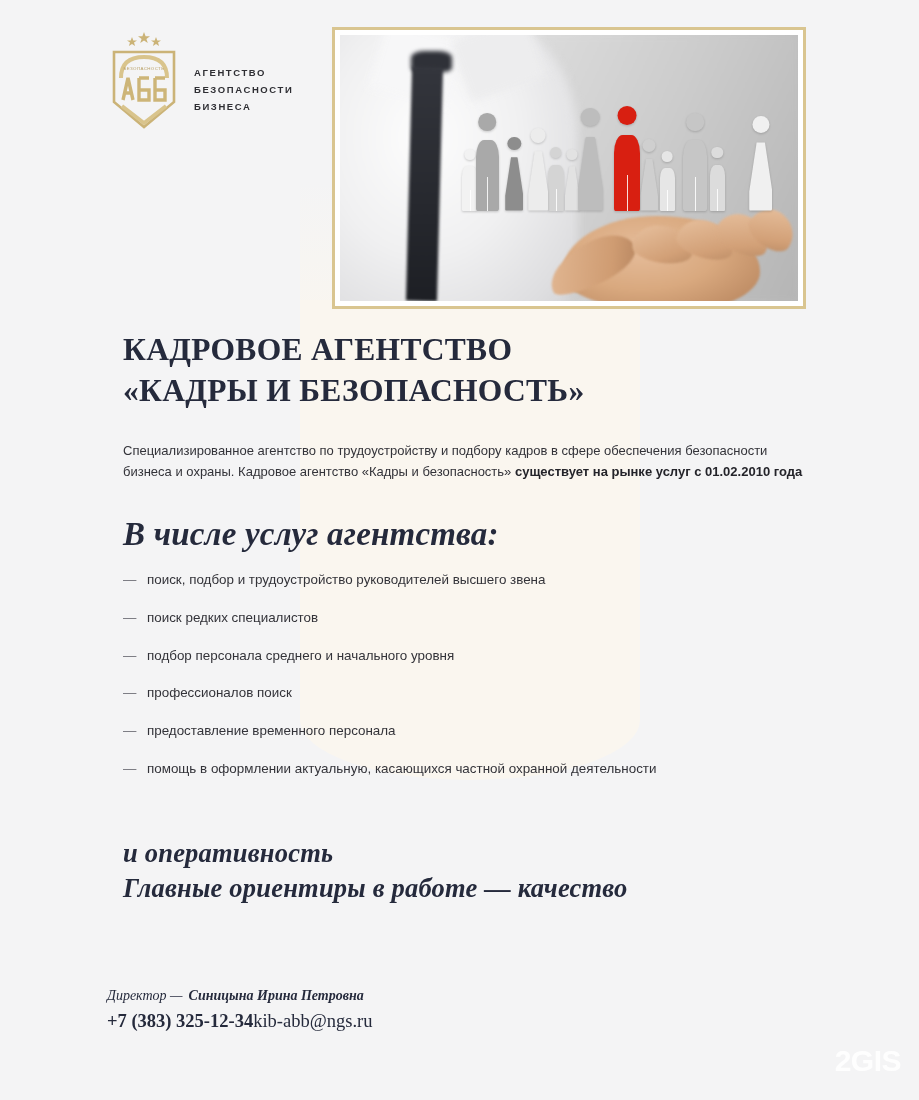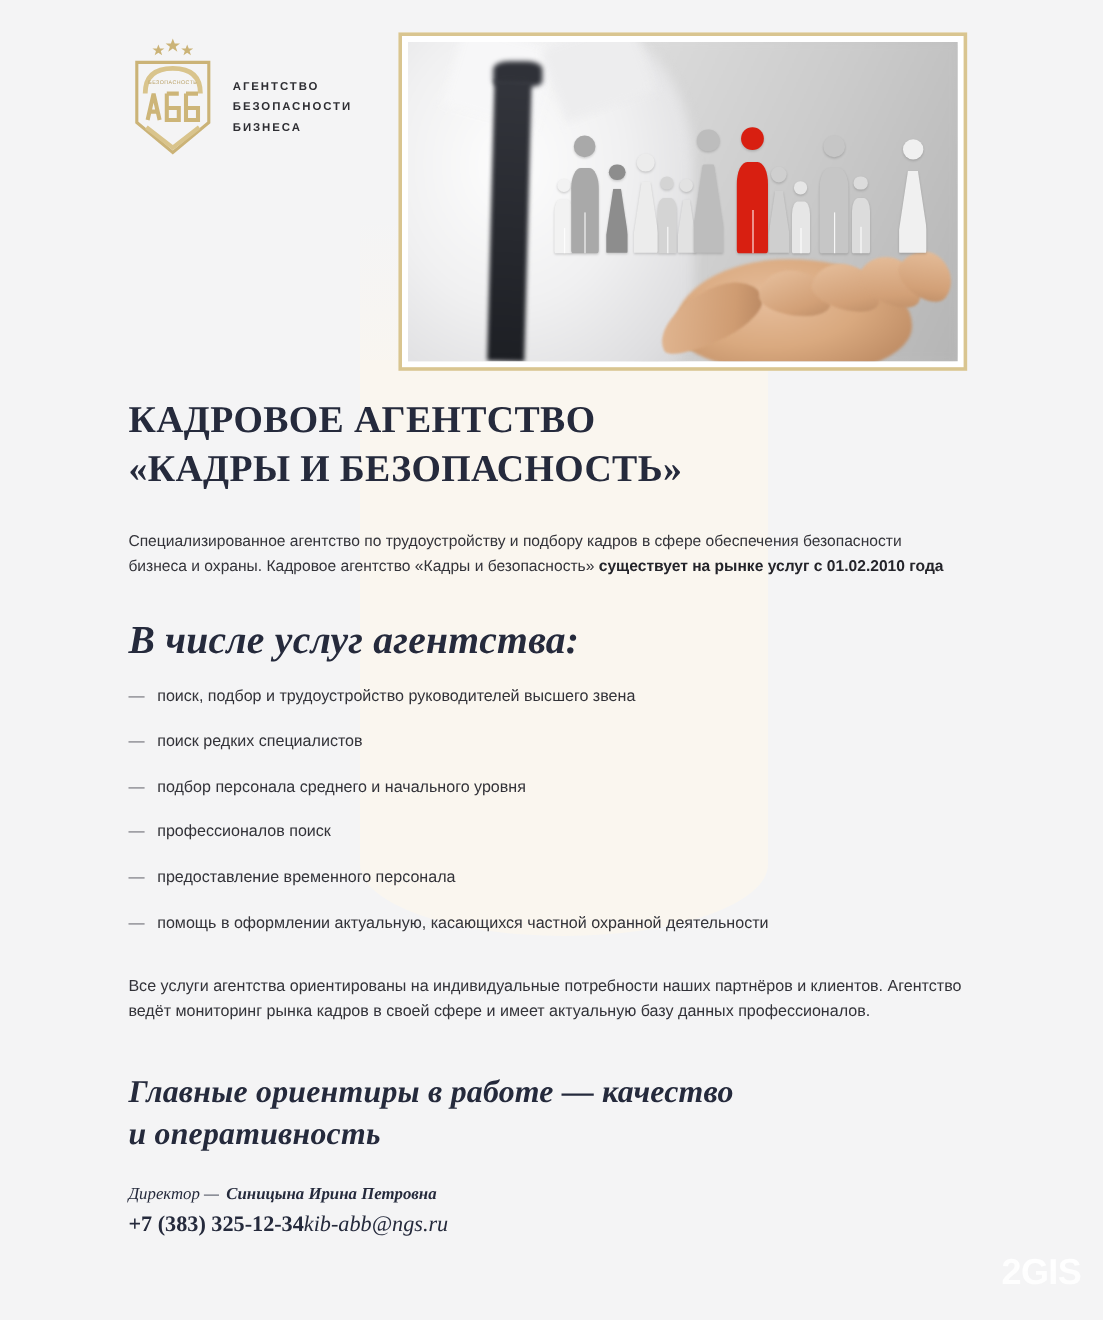--- a/index.html
+++ b/index.html
@@ -245,21 +245,21 @@
     left: 49%;
     bottom: 0;
     width: 2%;
     height: 34%;
     background: rgba(255,255,255,0.85);
   }
 
   
   .content {
     position: absolute;
-    left: 0;
+    left: 16px;
     top: 330px;
     width: 771px;
   }
 
   h1.title {
     margin: 0;
     padding: 0 0 0 107px;
     font-family: "Liberation Serif", serif;
     font-weight: 700;
     font-size: 31.5px;
@@ -356,21 +356,20 @@
     font-size: 18.5px;
     line-height: 1.5;
     white-space: nowrap;
     padding-top: 2px;
   }
   .footer .contact-line .phone {
     font-weight: 700;
     font-style: normal;
   }
   .footer .contact-line .email {
-    font-style: italic;
   }
 
   .watermark {
     position: absolute;
     right: 18px;
     bottom: 22px;
     font-family: "Liberation Sans", sans-serif;
     font-size: 30px;
     font-weight: 700;
     letter-spacing: -0.5px;
@@ -517,25 +516,24 @@
 
     <ul class="services" id="services-list">
         <li><span class="dash">—</span><span>поиск, подбор и трудоустройство руководителей высшего звена</span></li>
         <li><span class="dash">—</span><span>поиск редких специалистов</span></li>
         <li><span class="dash">—</span><span>подбор персонала среднего и начального уровня</span></li>
         <li><span class="dash">—</span><span>профессионалов поиск</span></li>
         <li><span class="dash">—</span><span>предоставление временного персонала</span></li>
         <li><span class="dash">—</span><span>помощь в оформлении актуальную, касающихся частной охранной деятельности</span></li>
       </ul>
 
-    <p class="outro">Все услуги агентства ориентированы на индивидуальные потребности наших партнёров и клиентов. Агентство ведёт мониторинг рынка кадров в своей сфере и имеет актуальную базу данных профессионалов.</p>
 
     <h2 class="tagline">
+      <span class="ln">и оперативность</span>
       <span class="ln">Главные ориентиры в работе — качество</span>
-      <span class="ln">и оперативность</span>
     </h2>
   </div>
 
   <div class="footer">
     <div class="director-line"><span>Директор  —</span><span class="name">Синицына Ирина Петровна</span></div>
     <div class="contact-line"><span class="phone">+7 (383) 325-12-34</span><span class="email">kib-abb@ngs.ru</span></div>
   </div>
 
   <div class="watermark">2GIS</div>
 </div>

